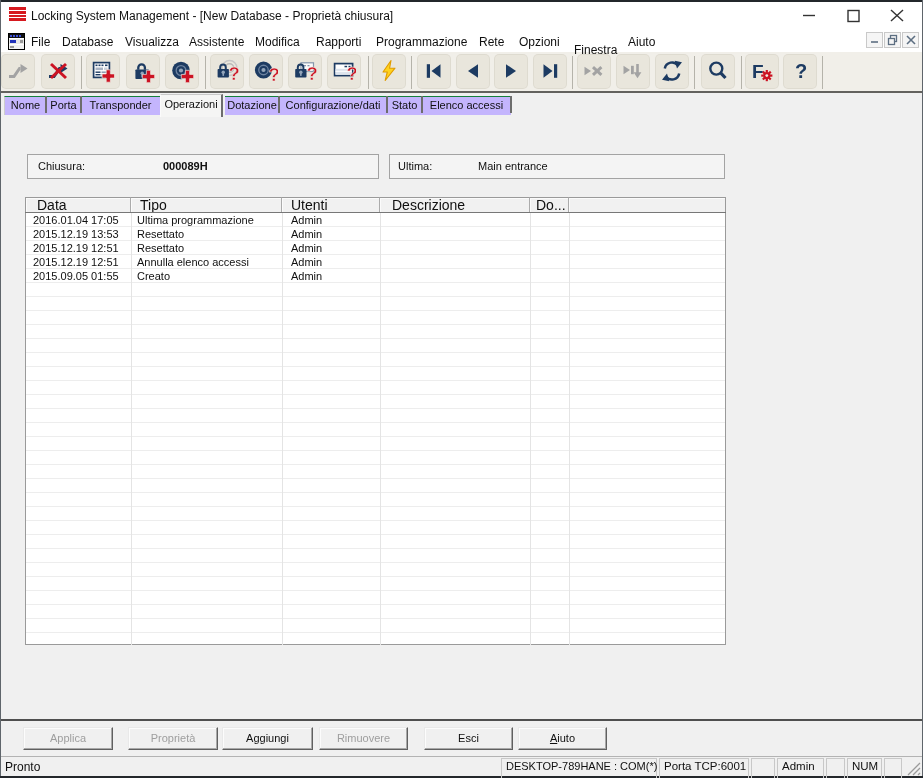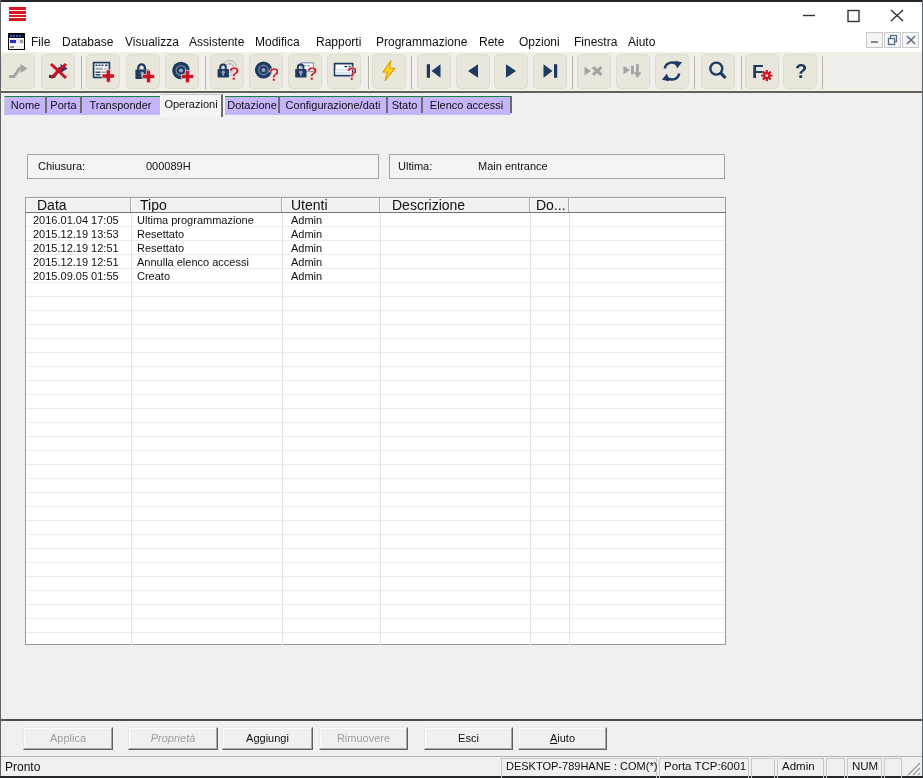--- a/index.html
+++ b/index.html
@@ -58,20 +58,21 @@
   <div class="abs" id="b-left"></div>
   <div class="abs" id="b-right"></div>
   <div class="abs" id="b-bottom"></div>
 
   <div class="abs" id="appicon" style="left:9px; top:7px; width:17px; height:14px;">
     <div class="abs" style="left:0;top:0;width:17px;height:3px;background:#d6191f;"></div>
     <div class="abs" style="left:0;top:4px;width:17px;height:2.6px;background:#d6191f;"></div>
     <div class="abs" style="left:0;top:7.6px;width:17px;height:2.6px;background:#d6191f;"></div>
     <div class="abs" style="left:0;top:11.2px;width:17px;height:2.6px;background:#d6191f;"></div>
   </div>
+  <div class="abs txt12" style="left:31px; top:9px;">Locking System Management - [New Database - Proprietà chiusura]</div>
   <svg class="abs" style="left:795px; top:5px;" width="120" height="22" viewBox="0 0 120 22">
     <line x1="8" y1="10.5" x2="20" y2="10.5" stroke="#333" stroke-width="1.4"></line>
     <rect x="53" y="5.5" width="11" height="11" fill="none" stroke="#333" stroke-width="1.4"></rect>
     <line x1="96" y1="5" x2="108" y2="16" stroke="#333" stroke-width="1.4"></line>
     <line x1="108" y1="5" x2="96" y2="16" stroke="#333" stroke-width="1.4"></line>
   </svg>
 
   <svg class="abs" style="left:8px; top:33px;" width="17" height="17" viewBox="0 0 17 17">
     <rect x="0.5" y="0.5" width="16" height="16" fill="#ffffff" stroke="#000" stroke-width="1"></rect>
     <rect x="1" y="1" width="15" height="4" fill="#101010"></rect>
@@ -88,21 +89,21 @@
   <div class="abs txt12" id="menuitems" style="left:0; top:35px;">
       <span style="position:absolute;left:31px;top:0;">File</span>
       <span style="position:absolute;left:62px;top:0;">Database</span>
       <span style="position:absolute;left:125px;top:0;">Visualizza</span>
       <span style="position:absolute;left:189px;top:0;">Assistente</span>
       <span style="position:absolute;left:255px;top:0;">Modifica</span>
       <span style="position:absolute;left:316px;top:0;">Rapporti</span>
       <span style="position:absolute;left:376px;top:0;">Programmazione</span>
       <span style="position:absolute;left:479px;top:0;">Rete</span>
       <span style="position:absolute;left:519px;top:0;">Opzioni</span>
-      <span style="position:absolute;left:574px;top:0;text-align:center;">Finestra</span>
+      <span style="position:absolute;left:574px;top:8px;text-align:center;">Finestra</span>
       <span style="position:absolute;left:628px;top:0;">Aiuto</span>
     </div>
 
   <div class="abs" style="left:866px; top:32px; width:17px; height:16px; border:1px solid #c9c9c9; background:#f5f5f5;"></div>
   <div class="abs" style="left:884px; top:32px; width:17px; height:16px; border:1px solid #c9c9c9; background:#f5f5f5;"></div>
   <div class="abs" style="left:902px; top:32px; width:17px; height:16px; border:1px solid #c9c9c9; background:#f5f5f5;"></div>
   <svg class="abs" style="left:866px; top:32px;" width="54" height="16" viewBox="0 0 54 16">
     <line x1="5" y1="10" x2="12" y2="10" stroke="#5d6f82" stroke-width="1.6"></line>
     <rect x="24.5" y="3.5" width="6" height="6" fill="none" stroke="#5d6f82" stroke-width="1.3"></rect>
     <rect x="22.5" y="6.5" width="6" height="6" fill="#f5f5f5" stroke="#5d6f82" stroke-width="1.3"></rect>
@@ -296,21 +297,21 @@
   <div class="tabdiv" style="left:45px;"></div>
   <div class="tabdiv" style="left:79.5px;"></div>
   <div class="tabdiv" style="left:278px;"></div>
   <div class="tabdiv" style="left:386px;"></div>
   <div class="tabdiv" style="left:420.5px;"></div>
   <div class="tabdiv" style="left:510px;"></div>
 
   <div class="fieldbox" style="left:27px; width:352px;"></div>
   <div class="fieldbox" style="left:389px; width:336px;"></div>
   <div class="abs txt11" style="left:38px; top:160px;">Chiusura:</div>
-  <div class="abs txt11" style="left:146px; top:160px;">000089H</div>
+  <div class="abs txt11" style="left:163px; top:160px;font-weight:bold;">000089H</div>
   <div class="abs txt11" style="left:398px; top:160px;">Ultima:</div>
   <div class="abs txt11" style="left:478px; top:160px;">Main entrance</div>
 
   <div class="abs" id="tablebody" style="left:25px; top:213px; width:701px; height:432px; background:#ffffff; border-bottom:1px solid #9a9a9a; background-image:repeating-linear-gradient(to bottom, transparent 0px, transparent 13px, #ededed 13px, #ededed 14px);"></div>
   <div class="abs" style="left:25px; top:213px; width:1px; height:432px; background:#9a9a9a;"></div>
   <div class="abs" style="left:725px; top:213px; width:1px; height:432px; background:#9a9a9a;"></div>
   <div class="abs" style="left:131px; top:213px; width:1px; height:432px; background:#e4e4e4;"></div>
   <div class="abs" style="left:282px; top:213px; width:1px; height:432px; background:#e4e4e4;"></div>
   <div class="abs" style="left:380px; top:213px; width:1px; height:432px; background:#e4e4e4;"></div>
   <div class="abs" style="left:530px; top:213px; width:1px; height:432px; background:#e4e4e4;"></div>
@@ -336,21 +337,21 @@
       <div class="abs txt11" style="left:291px;top:242px;">Admin</div>
       <div class="abs txt11" style="left:33px;top:256px;">2015.12.19 12:51</div>
       <div class="abs txt11" style="left:137px;top:256px;">Annulla elenco accessi</div>
       <div class="abs txt11" style="left:291px;top:256px;">Admin</div>
       <div class="abs txt11" style="left:33px;top:270px;">2015.09.05 01:55</div>
       <div class="abs txt11" style="left:137px;top:270px;">Creato</div>
       <div class="abs txt11" style="left:291px;top:270px;">Admin</div>
     </div>
 
   <div class="btn dis" style="left:23px; width:90px;">Applica</div>
-  <div class="btn dis" style="left:128px; width:90px;font-style:italic;">Proprietà</div>
+  <div class="btn dis" style="left:128px; width:90px;">Proprietà</div>
   <div class="btn" style="left:222px; width:91px;">Aggiungi</div>
   <div class="btn dis" style="left:319px; width:89px;">Rimuovere</div>
   <div class="btn" style="left:424px; width:89px;">Esci</div>
   <div class="btn" style="left:518px; width:89px;"><span style="text-decoration:underline;">A</span>iuto</div>
 
   <div class="abs txt12" style="left:5px; top:760px;">Pronto</div>
   <div class="pane" style="left:501px; width:156px; font-size:11px;">DESKTOP-789HANE : COM(*)</div>
   <div class="pane" style="left:659px; width:90px;">Porta TCP:6001</div>
   <div class="pane" style="left:751px; width:24px;"></div>
   <div class="pane" style="left:777px; width:47px;">Admin</div>

